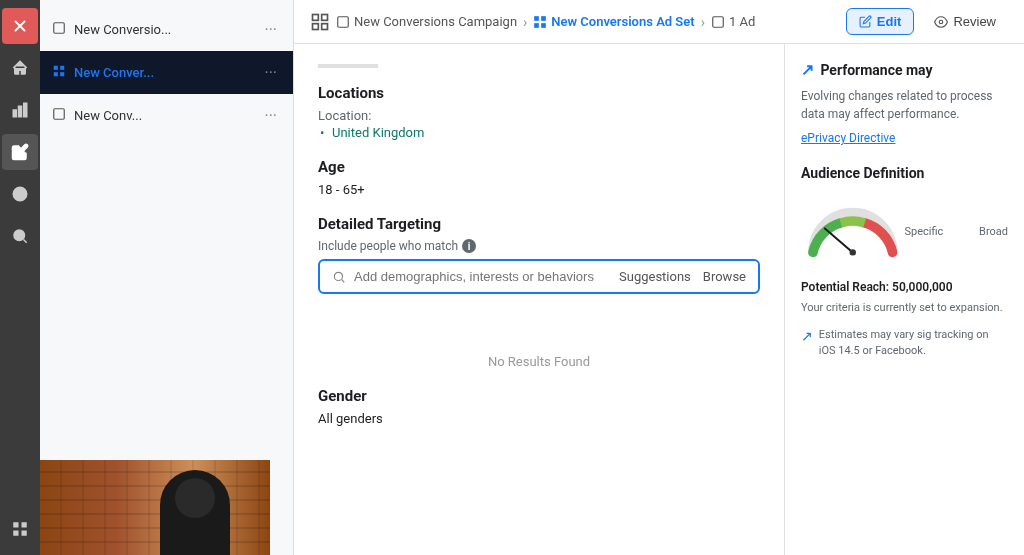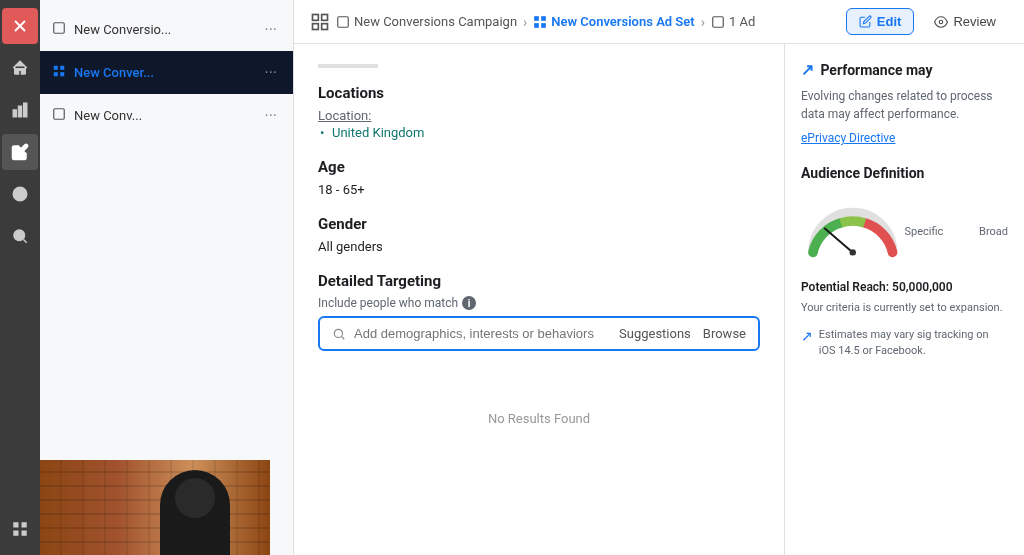--- a/index.html
+++ b/index.html
@@ -164,21 +164,20 @@
     .section-title {
       font-size: 15px;
       font-weight: 700;
       color: #1c1e21;
       margin-bottom: 6px;
     }
     .section-label {
       font-size: 13px;
       color: #606770;
       margin-bottom: 2px;
-      text-decoration: underline;
     }
     .section-value {
       font-size: 13px;
       color: #1c1e21;
       margin-bottom: 16px;
     }
     .bullet-item {
       font-size: 13px;
       color: #0f766e;
       padding-left: 14px;
@@ -515,25 +514,20 @@
         <div class="section-title">Locations</div>
         <div class="section-label">Location:</div>
         <div class="bullet-item">United Kingdom</div>
       </div>
 
       <div class="section-block">
         <div class="section-title">Age</div>
         <div class="section-value">18 - 65+</div>
       </div>
 
-      <div class="section-block">
-        <div class="section-title">Gender</div>
-        <div class="section-value">All genders</div>
-      </div>
-
       <div class="section-block targeting-section">
         <div class="section-title">Detailed Targeting</div>
         <div class="targeting-include-label">
           <span>Include people who match</span>
           <span class="info-icon">i</span>
         </div>
 
         <div style="position:relative;">
 
           <div class="search-box">
@@ -544,20 +538,25 @@
             <input class="search-input" type="text" placeholder="Add demographics, interests or behaviors" style="">
             <div class="search-actions">
               <span class="search-action-btn">Suggestions</span>
               <span class="search-action-btn">Browse</span>
             </div>
           </div>
         </div>
 
         <div class="no-results">No Results Found</div>
       </div>
+
+      <div class="section-block">
+        <div class="section-title">Gender</div>
+        <div class="section-value">All genders</div>
+      </div>
     </div>
 
     <div class="right-sidebar">
 
       <div class="performance-card">
         <div class="perf-title">
           <span class="perf-title-icon">↗</span>
           <span>Performance may</span>
         </div>
         <div class="perf-text">Evolving changes related to process data may affect performance.</div>

